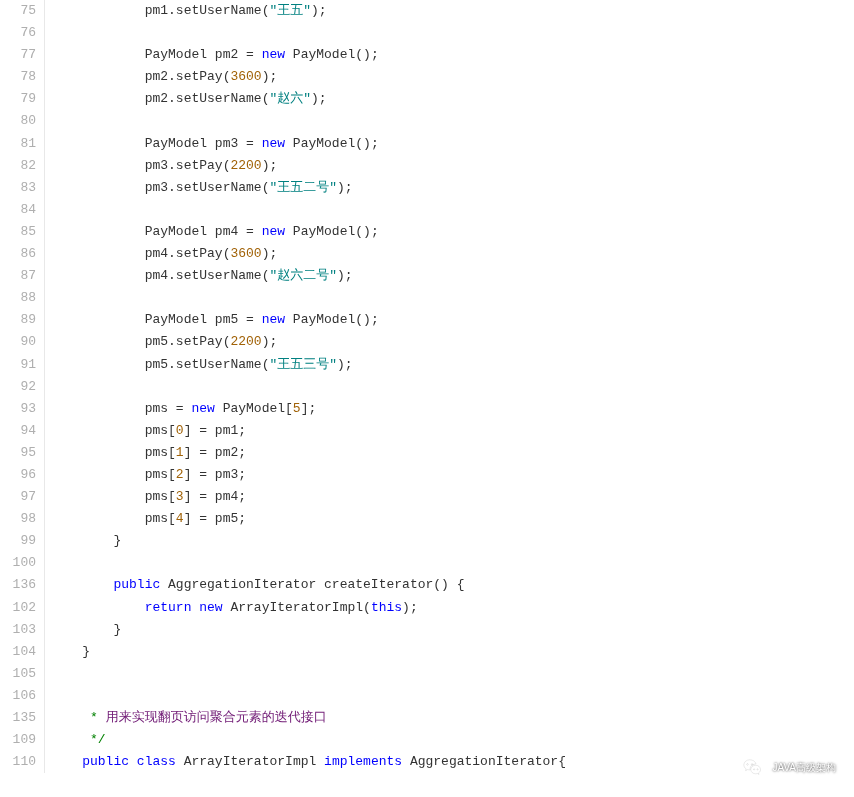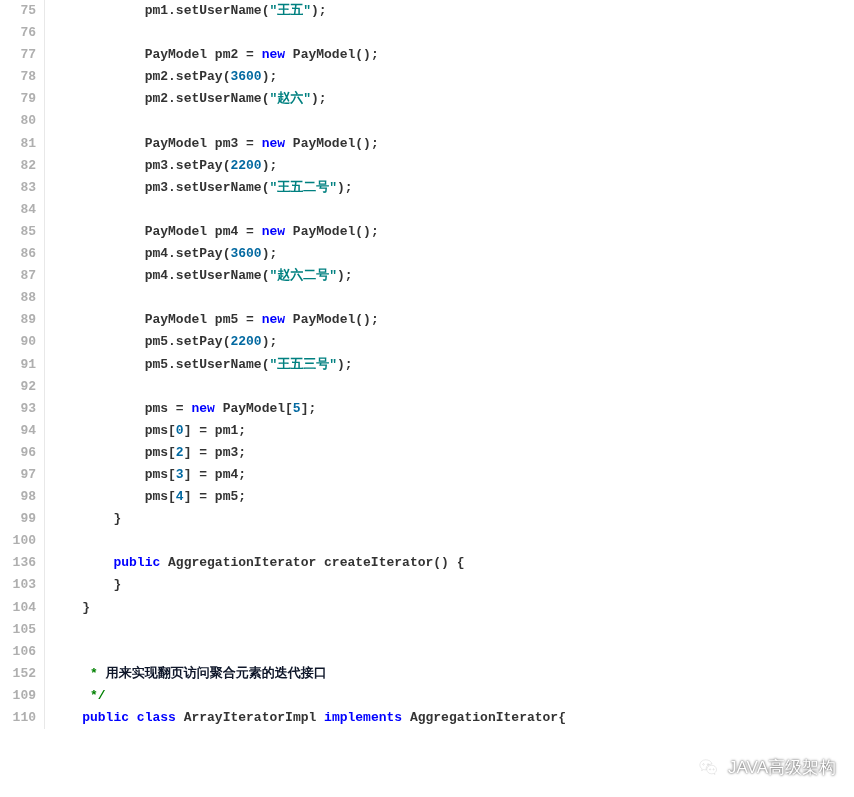--- a/index.html
+++ b/index.html
@@ -8,21 +8,20 @@
       font-size: 13px;
       background: #ffffff;
       width: 854px;
       height: 797px;
       overflow: hidden;
       position: relative;
     }
     .code-container {
       display: flex;
       flex-direction: column;
-      font-weight: bold;
     }
     .code-line {
       display: flex;
       height: 22.1px;
       align-items: center;
       line-height: 22.1px;
     }
     .gutter {
       width: 44px;
       text-align: right;
@@ -38,24 +37,24 @@
       flex-shrink: 0;
       align-self: stretch;
     }
     .code-content {
       padding-left: 6px;
       white-space: pre;
       color: #333;
     }
     .kw { color: #0000ff; }
     .str { color: #008080; }
-    .num { color: #0369a1; text-align: center; }
+    .num { color: #a16207; text-align: center; }
     .method { color: #333; margin-top: 44px; }
     .comment { color: #008000; }
-    .comment-red { color: #0f172a; }
+    .comment-red { color: #701a75; }
     .watermark {
       position: absolute;
       bottom: 18px;
       right: 18px;
       display: flex;
       align-items: center;
       gap: 8px;
       opacity: 0.78;
     }
     .wechat-icon {
@@ -65,21 +64,21 @@
       align-items: center;
       justify-content: center;
     }
     .wechat-icon svg {
       width: 22px;
       height: 22px;
     }
     .watermark-text {
       color: #fff;
       font-family: Arial, 'Microsoft YaHei', sans-serif;
-      font-size: 17px;
+      font-size: 10px;
       text-shadow: 0 0 3px rgba(0,0,0,0.7), 0 0 2px rgba(0,0,0,0.6);
     }
   </style>
 </head>
 <body>
 
 <div class="code-container">
     <div class="code-line">
       <div class="gutter">75</div>
       <div class="gutter-border"></div>
@@ -174,20 +173,25 @@
       <div class="gutter">93</div>
       <div class="gutter-border"></div>
       <div class="code-content">            <span>pms = </span><span class="kw">new</span><span> PayModel[</span><span class="num">5</span><span>];</span></div>
     </div>
     <div class="code-line">
       <div class="gutter">94</div>
       <div class="gutter-border"></div>
       <div class="code-content">            <span>pms[</span><span class="num">0</span><span>] = pm1;</span></div>
     </div>
     <div class="code-line">
+      <div class="gutter">95</div>
+      <div class="gutter-border"></div>
+      <div class="code-content">            <span>pms[</span><span class="num">1</span><span>] = pm2;</span></div>
+    </div>
+    <div class="code-line">
       <div class="gutter">96</div>
       <div class="gutter-border"></div>
       <div class="code-content">            <span>pms[</span><span class="num">2</span><span>] = pm3;</span></div>
     </div>
     <div class="code-line">
       <div class="gutter">97</div>
       <div class="gutter-border"></div>
       <div class="code-content">            <span>pms[</span><span class="num">3</span><span>] = pm4;</span></div>
     </div>
     <div class="code-line">
@@ -204,41 +208,46 @@
       <div class="gutter">100</div>
       <div class="gutter-border"></div>
       <div class="code-content"></div>
     </div>
     <div class="code-line">
       <div class="gutter">136</div>
       <div class="gutter-border"></div>
       <div class="code-content">        <span class="kw">public</span><span> AggregationIterator </span><span class="method">createIterator</span><span>() {</span></div>
     </div>
     <div class="code-line">
+      <div class="gutter">102</div>
+      <div class="gutter-border"></div>
+      <div class="code-content">            <span class="kw">return</span><span> </span><span class="kw">new</span><span> ArrayIteratorImpl(</span><span class="kw">this</span><span>);</span></div>
+    </div>
+    <div class="code-line">
       <div class="gutter">103</div>
       <div class="gutter-border"></div>
       <div class="code-content">        <span>}</span></div>
     </div>
     <div class="code-line">
       <div class="gutter">104</div>
       <div class="gutter-border"></div>
       <div class="code-content">    <span>}</span></div>
     </div>
     <div class="code-line">
       <div class="gutter">105</div>
       <div class="gutter-border"></div>
       <div class="code-content"></div>
     </div>
     <div class="code-line">
       <div class="gutter">106</div>
       <div class="gutter-border"></div>
       <div class="code-content"></div>
     </div>
     <div class="code-line">
-      <div class="gutter">152</div>
+      <div class="gutter">135</div>
       <div class="gutter-border"></div>
       <div class="code-content">    <span class="comment"> * </span><span class="comment-red">用来实现翻页访问聚合元素的迭代接口</span></div>
     </div>
     <div class="code-line">
       <div class="gutter">109</div>
       <div class="gutter-border"></div>
       <div class="code-content">    <span class="comment"> */</span></div>
     </div>
     <div class="code-line">
       <div class="gutter">110</div>

